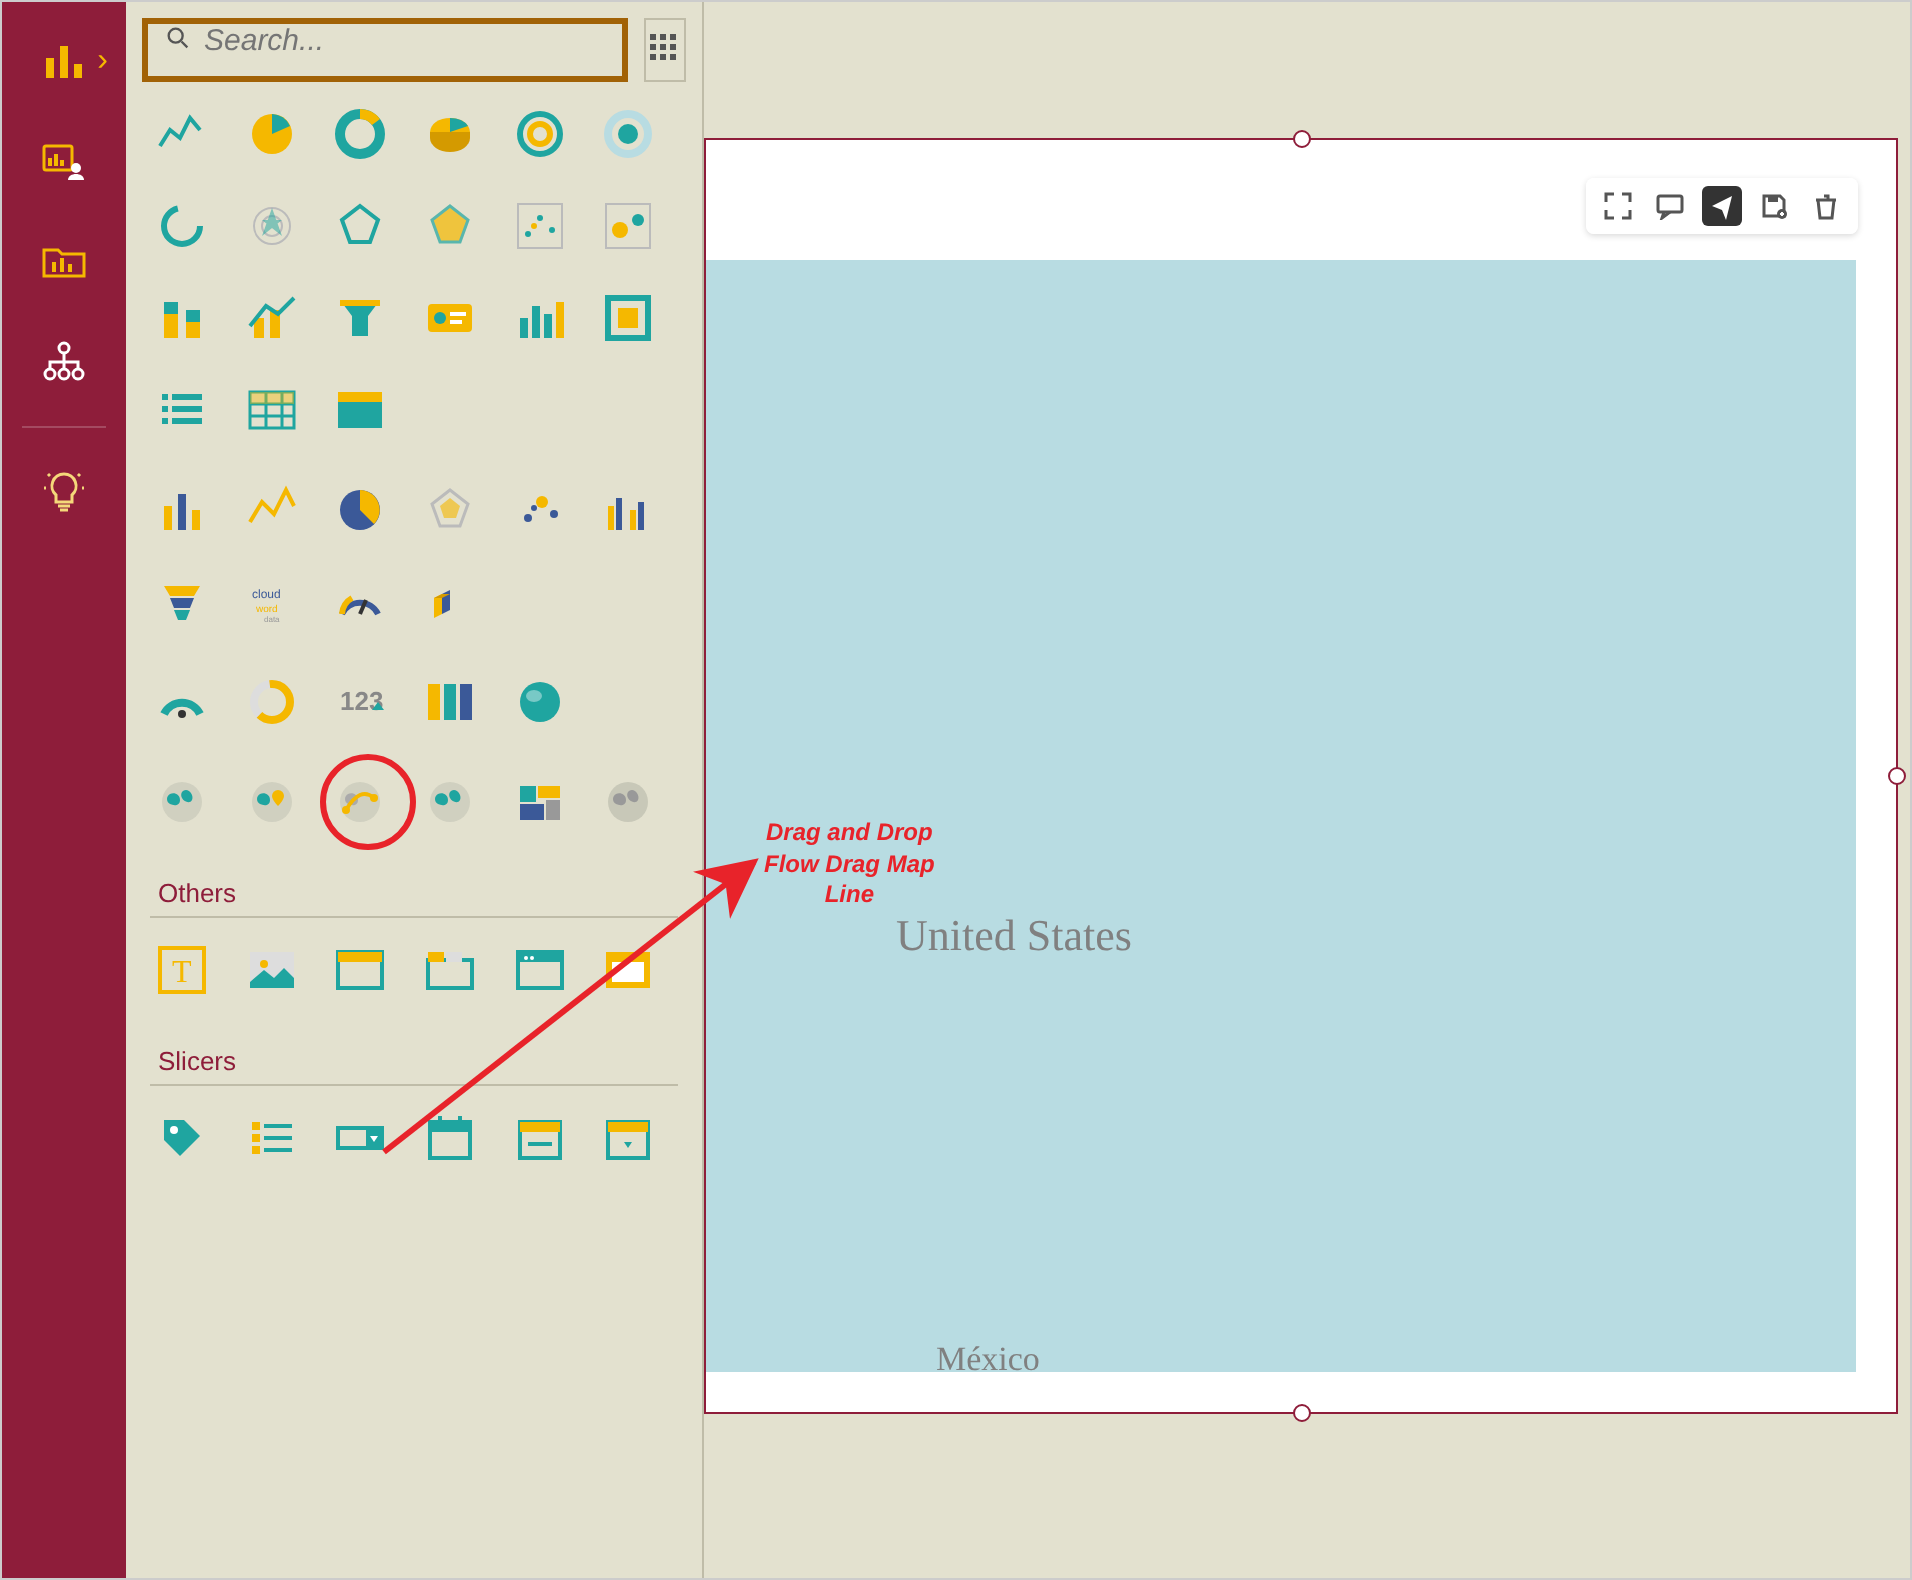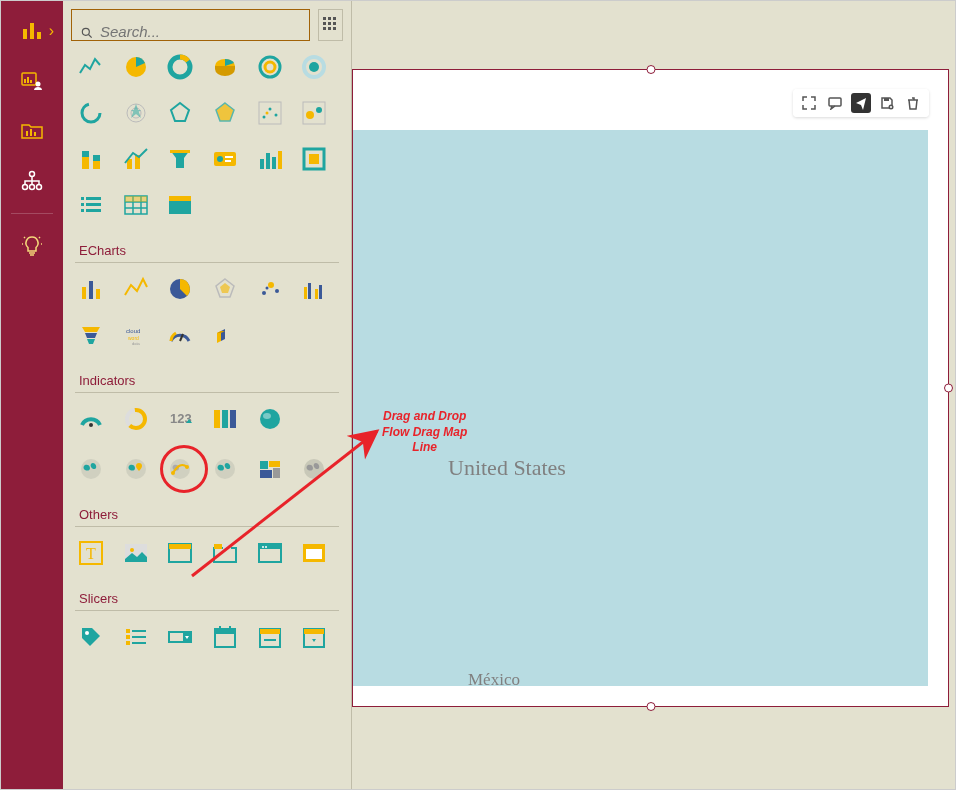--- a/index.html
+++ b/index.html
@@ -9,21 +9,21 @@
 
 .nav-rail { width: 62px; background: #8e1d3a; display: flex; flex-direction: column; align-items: center; padding-top: 8px; gap: 6px; }
 .nav-item { width: 48px; height: 44px; display: flex; align-items: center; justify-content: center; cursor: pointer; position: relative; }
 .nav-item.active::after { content: "›"; position: absolute; right: 2px; color: #f5b800; font-size: 16px; }
 .nav-item svg { width: 24px; height: 24px; }
 .nav-divider { width: 42px; height: 1px; background: rgba(255,255,255,0.2); margin: 4px 0; }
 
 
 .palette { width: 289px; background: #e3e1cf; border-right: 1px solid #bfbca8; display: flex; flex-direction: column; overflow-y: auto; }
 .palette-header { display: flex; padding: 8px; gap: 8px; align-items: center; }
-.search-box { flex: 1; height: 32px; border: 1px solid #a16207; background: #e3e1cf; display: flex; align-items: flex-end; padding: 0 8px; gap: 6px; }
+.search-box { flex: 1; height: 32px; border: 3px solid #a16207; background: #e3e1cf; display: flex; align-items: flex-start; padding: 0 8px; gap: 6px; }
 .search-box input { border: none; background: transparent; outline: none; font-size: 15px; font-style: italic; color: #666; flex: 1; }
 .grid-toggle { width: 32px; height: 32px; border: 1px solid #bfbca8; background: #e3e1cf; display: flex; align-items: center; justify-content: center; cursor: pointer; }
 
 .section { padding: 0 12px; margin-bottom: 6px; }
 .section-title { font-size: 13px; color: #8e1d3a; padding: 6px 4px 4px 4px; border-bottom: 1px solid #bfbca8; margin-bottom: 8px; }
 .icon-grid { display: grid; grid-template-columns: repeat(6, 1fr); gap: 10px 8px; padding: 0 2px 8px 2px; }
 .widget-icon { width: 36px; height: 36px; display: flex; align-items: center; justify-content: flex-start; cursor: grab; }
 .widget-icon svg { width: 28px; height: 28px; }
 .circled { position: relative; }
 .circled::after { content: ""; position: absolute; width: 42px; height: 42px; border: 3px solid #e8232a; border-radius: 50%; top: -6px; left: -6px; }
@@ -273,21 +273,20 @@
         <div class="widget-icon">
             <svg viewBox="0 0 28 28">
               <rect x="3" y="5" width="22" height="18" fill="#1fa5a0"></rect>
               <rect x="3" y="5" width="22" height="5" fill="#f5b800"></rect>
             </svg>
           </div>
       </div>
     </div>
 
     <div class="section">
-      <div class="section-title">ECharts</div>
       <div class="icon-grid">
         <div class="widget-icon">
             <svg viewBox="0 0 28 28">
               <rect x="5" y="12" width="4" height="12" fill="#f5b800"></rect>
               <rect x="12" y="6" width="4" height="18" fill="#3b5998"></rect>
               <rect x="19" y="14" width="4" height="10" fill="#f5b800"></rect>
             </svg>
           </div>
         <div class="widget-icon">
             <svg viewBox="0 0 28 28">
@@ -348,21 +347,20 @@
             <svg viewBox="0 0 28 28">
               <path d="M6 22V12l4-2v10z" fill="#f5b800"></path>
               <path d="M10 20V10l4-2v10z" fill="#3b5998"></path>
               <path d="M6 12l4-2 4 0-4 2z" fill="#d49a00"></path>
             </svg>
           </div>
       </div>
     </div>
 
     <div class="section">
-      <div class="section-title">Indicators</div>
       <div class="icon-grid">
         <div class="widget-icon">
             <svg viewBox="0 0 28 28">
               <path d="M5 20a10 10 0 0 1 18 0" fill="none" stroke="#1fa5a0" stroke-width="4"></path>
               <circle cx="14" cy="20" r="2" fill="#333"></circle>
             </svg>
           </div>
         <div class="widget-icon">
             <svg viewBox="0 0 28 28">
               <circle cx="14" cy="14" r="9" fill="none" stroke="#ddd" stroke-width="4"></circle>

